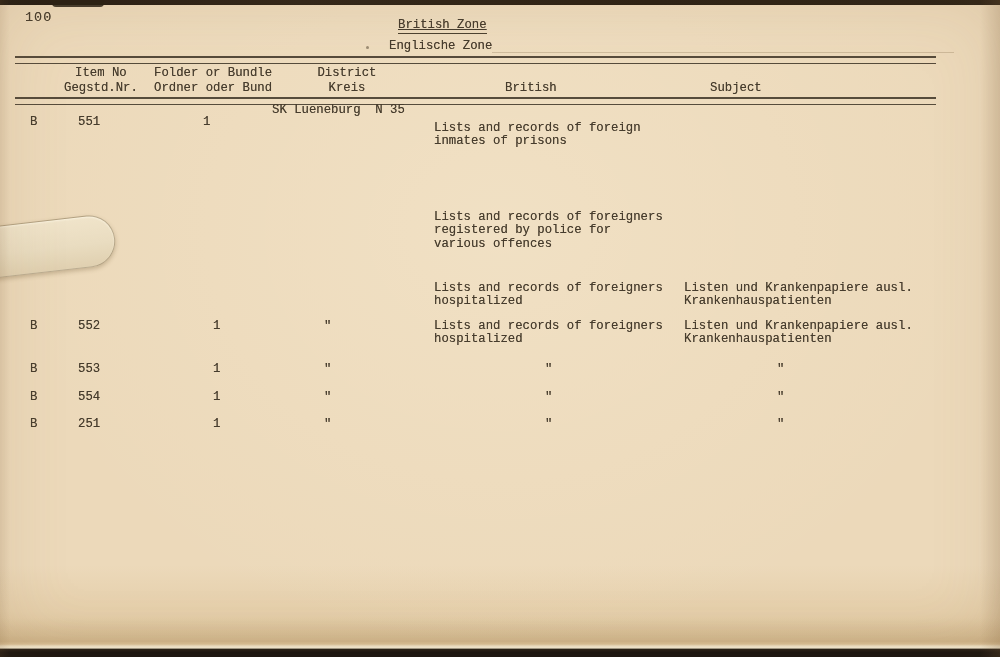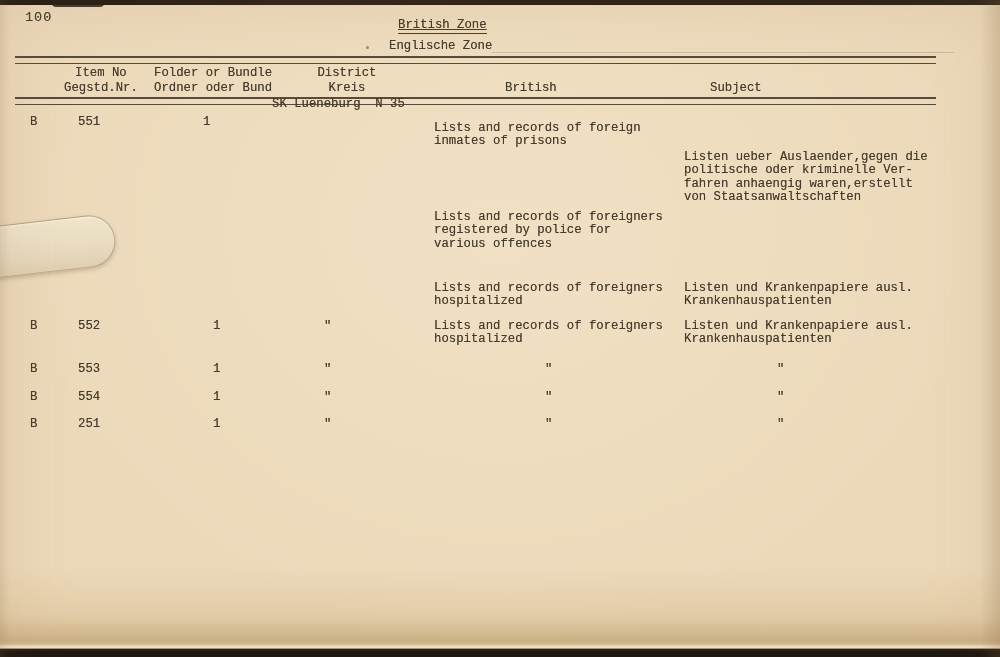--- a/index.html
+++ b/index.html
@@ -101,29 +101,25 @@
   <div class="t hdr center" style="left:302px;top:66px;width:90px">District
 Kreis</div>
   <div class="t hdr" style="left:505px;top:81px">British</div>
   <div class="t hdr" style="left:710px;top:81px">Subject</div>
 
   <div class="rule" style="top:97px"></div>
 
   <div class="t" style="left:30px;top:116px">B</div>
   <div class="t" style="left:78px;top:116px">551</div>
   <div class="t" style="left:203px;top:116px">1</div>
-  <div class="t" style="left:272px;top:98px">SK Lueneburg  N 35</div>
+  <div class="t" style="left:272px;top:104px">SK Lueneburg  N 35</div>
 
   <div class="t" style="left:434px;top:122px">Lists and records of foreign
 inmates of prisons</div>
 
-  <div class="t" style="left:684px;top:151px">Listen ueber Auslaender,gegen die
-politische oder kriminelle Ver-
-fahren anhaengig waren,erstellt
-von Staatsanwaltschaften</div>
 
   <div class="t" style="left:434px;top:211px">Lists and records of foreigners
 registered by police for
 various offences</div>
 
   <div class="t" style="left:434px;top:282px">Lists and records of foreigners
 hospitalized</div>
   <div class="t" style="left:684px;top:282px">Listen und Krankenpapiere ausl.
 Krankenhauspatienten</div>
 

